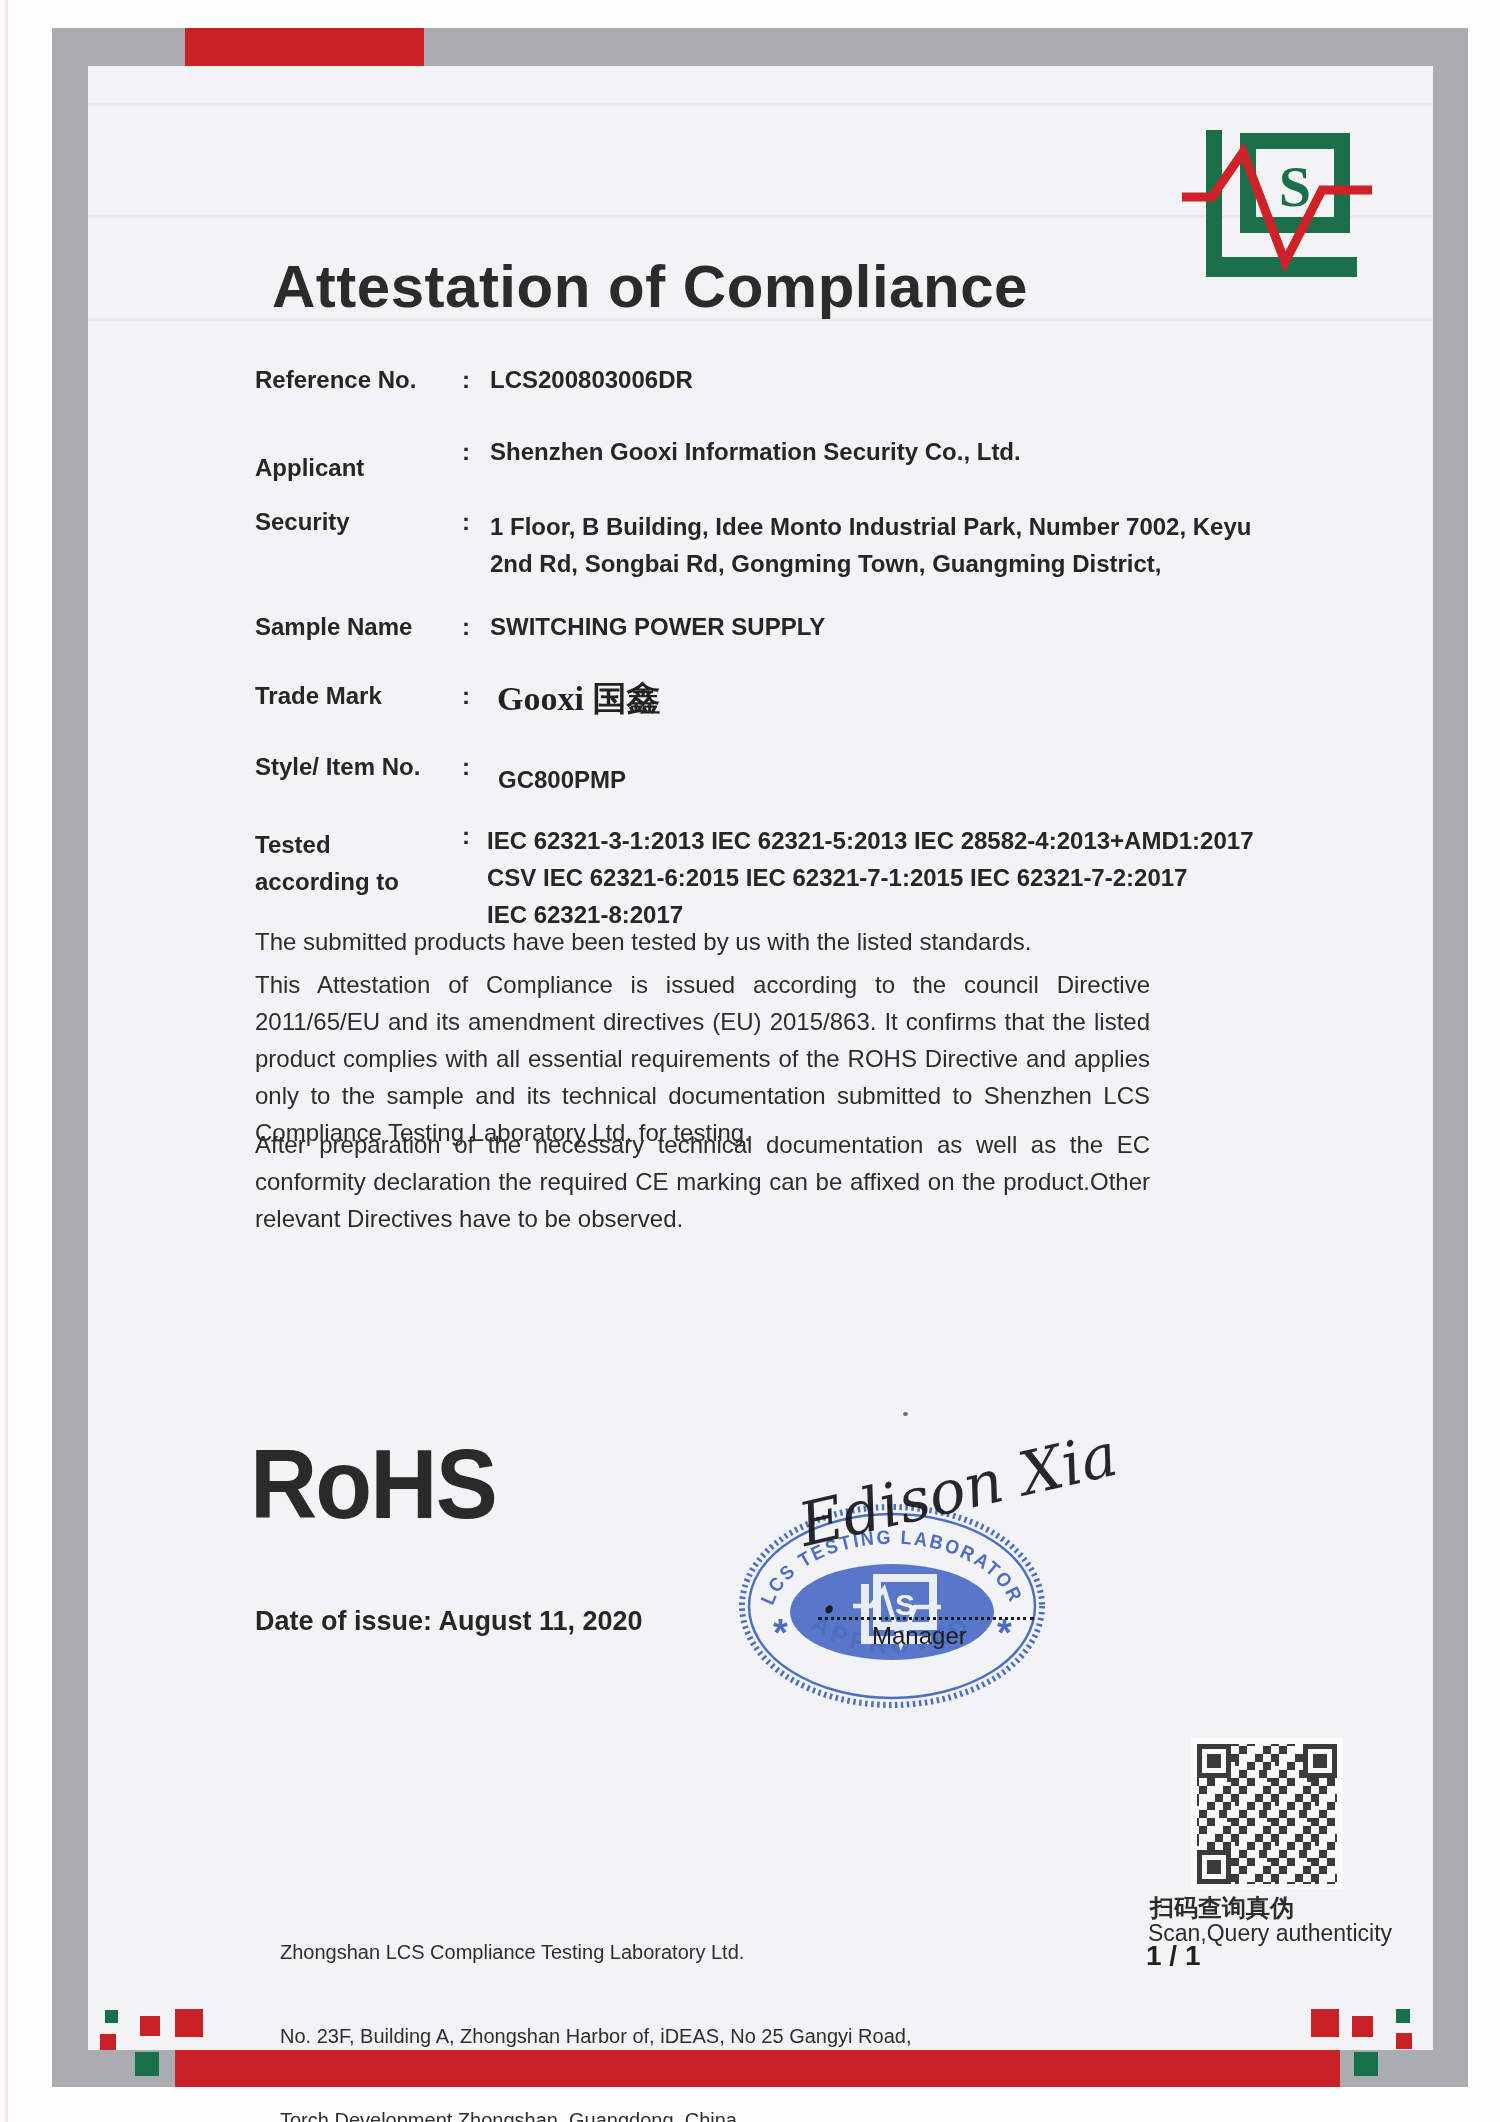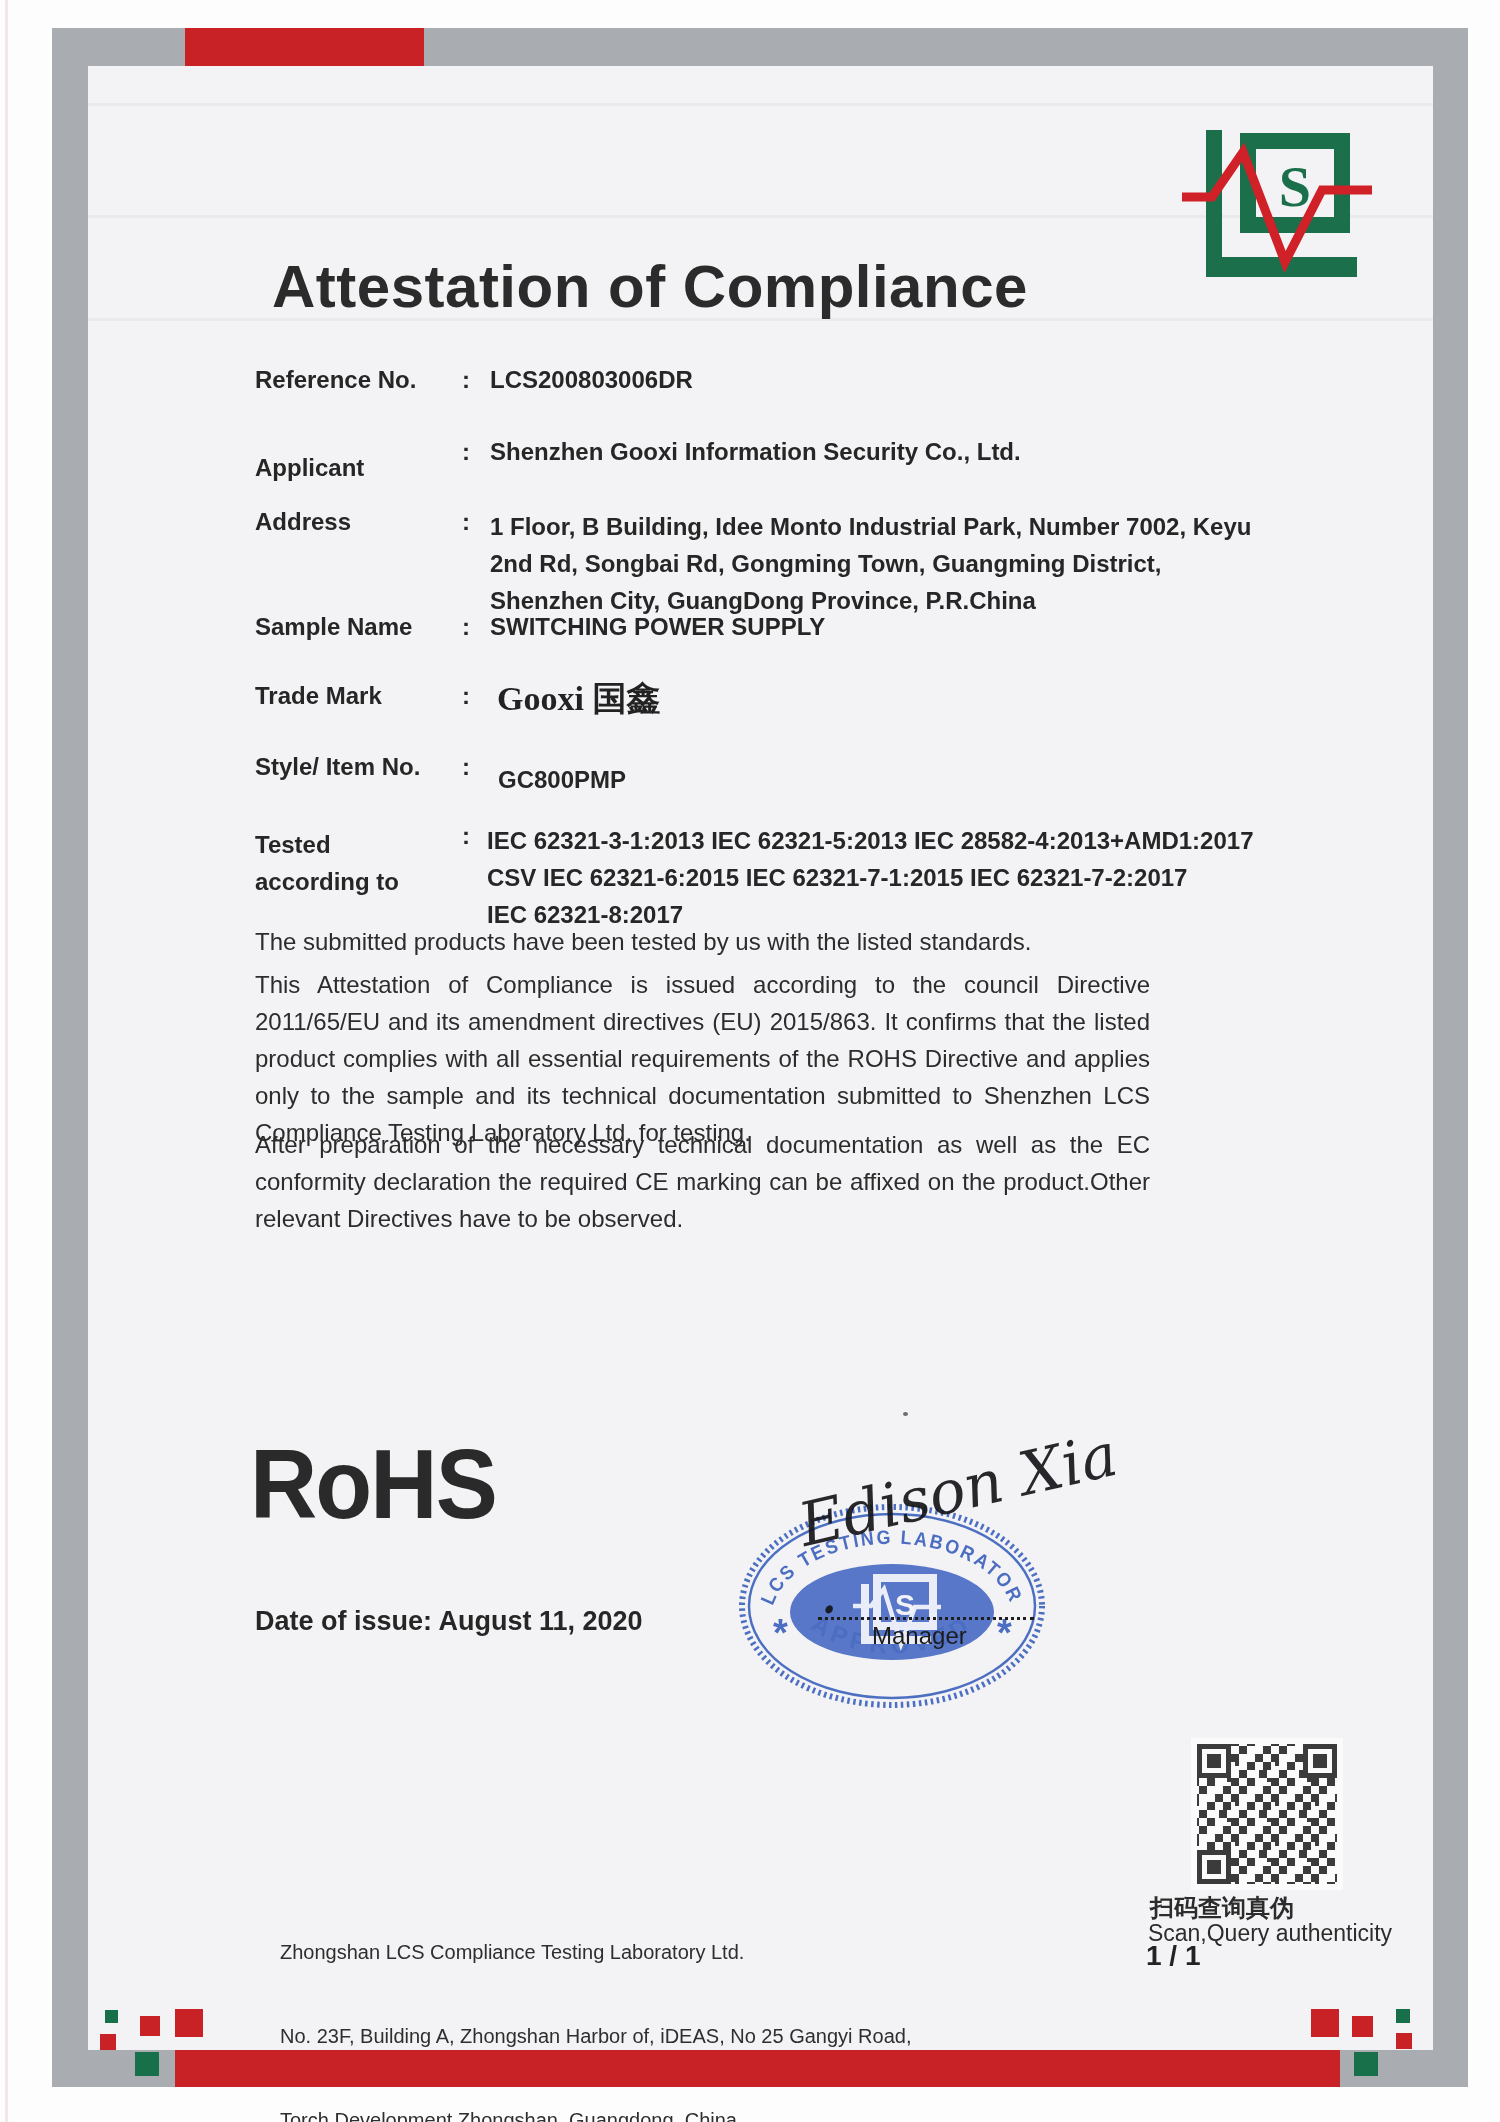--- a/index.html
+++ b/index.html
@@ -105,26 +105,25 @@
   <div class="abs title txt">Attestation of Compliance</div>
 
   <div class="abs lbl txt" style="left:255px; top:366px;">Reference No.</div>
   <div class="abs colon txt" style="left:462px; top:366px;">:</div>
   <div class="abs val txt" style="left:490px; top:366px;">LCS200803006DR</div>
 
   <div class="abs lbl txt" style="left:255px; top:438px;margin-top:16px;">Applicant</div>
   <div class="abs colon txt" style="left:462px; top:438px;">:</div>
   <div class="abs val txt" style="left:490px; top:438px;">Shenzhen Gooxi Information Security Co., Ltd.</div>
 
-  <div class="abs lbl txt" style="left:255px; top:508px;">Address</div>
+  <div class="abs lbl txt" style="left:255px; top:508px;">Security</div>
   <div class="abs colon txt" style="left:462px; top:508px;">:</div>
   <div class="abs val val-lines txt" style="left:490px; top:508px;">
     <div>1 Floor, B Building, Idee Monto Industrial Park, Number 7002, Keyu</div>
     <div>2nd Rd, Songbai Rd, Gongming Town, Guangming District,</div>
-    <div>Shenzhen City, GuangDong Province, P.R.China</div>
   </div>
 
   <div class="abs lbl txt" style="left:255px; top:613px;">Sample Name</div>
   <div class="abs colon txt" style="left:462px; top:613px;">:</div>
   <div class="abs val txt" style="left:490px; top:613px;">SWITCHING POWER SUPPLY</div>
 
   <div class="abs lbl txt" style="left:255px; top:682px;">Trade Mark</div>
   <div class="abs colon txt" style="left:462px; top:682px;">:</div>
   <div class="abs trademark-val txt" style="left:497px; top:676px;">Gooxi 国鑫</div>
 

